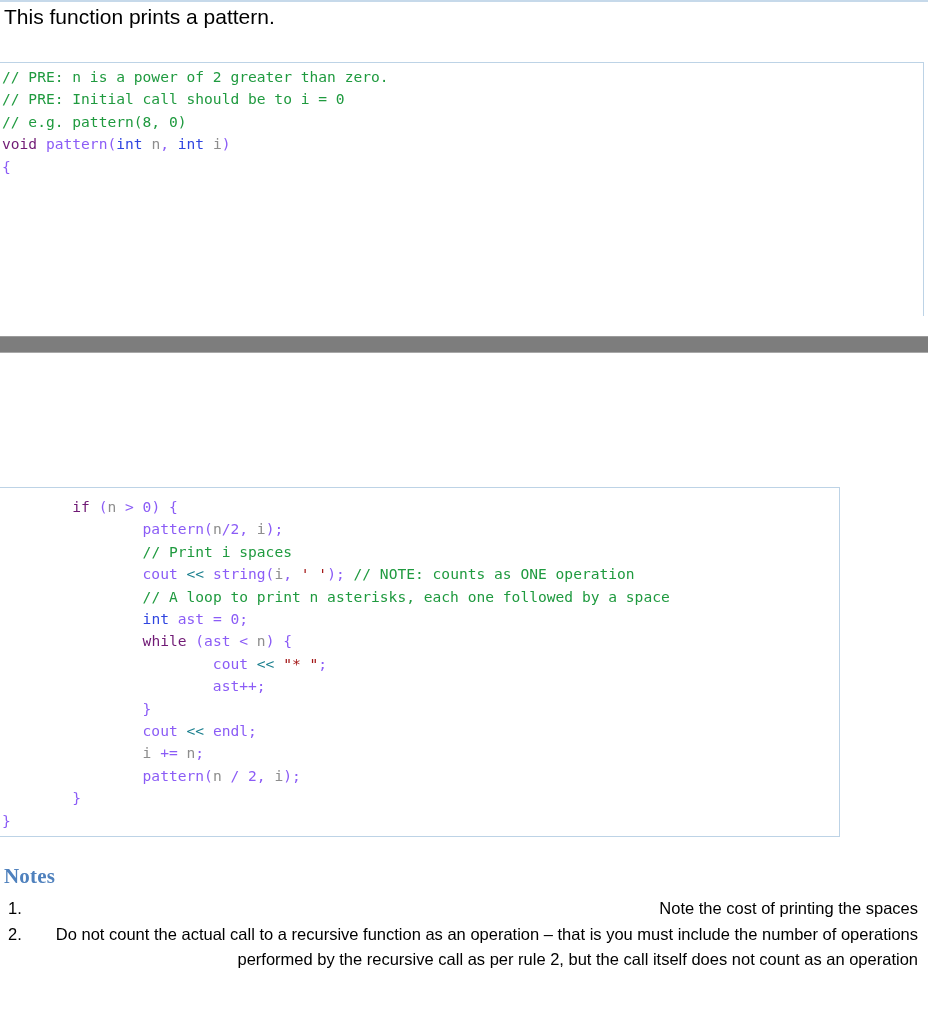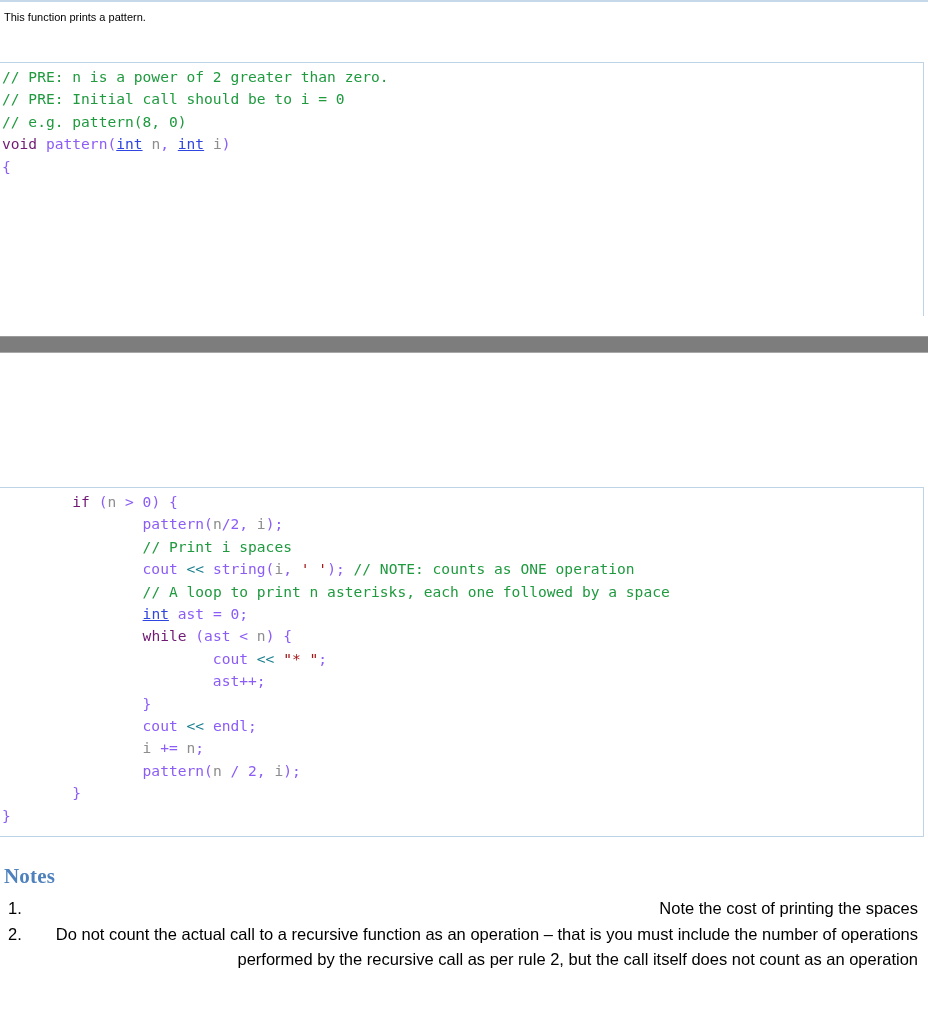--- a/index.html
+++ b/index.html
@@ -22,21 +22,21 @@
     left: 0; top: 0;
     width: 928px;
     height: 2px;
     background: #c6d9ea;
   }
 
   .intro {
     position: absolute;
     left: 4px;
     top: 6px;
-    font-size: 11px;
+    font-size: 21px;
     line-height: 22px;
     color: #000;
     white-space: nowrap;
   }
 
   
   .code-box {
     position: absolute;
     box-sizing: border-box;
     background: #ffffff;
@@ -52,33 +52,33 @@
     width: 924px;
     height: 254px;
     border-top: 1.5px solid #bdd3e6;
     border-right: 1.5px solid #bdd3e6;
     border-left: none;
     padding: 3px 0 0 2px;
   }
   #code-block-2 {
     left: 0px;
     top: 487px;
-    width: 924px;
+    width: 840px;
     height: 350px;
     border-top: 1.5px solid #bdd3e6;
     border-right: 1.5px solid #bdd3e6;
     border-bottom: 1.5px solid #bdd3e6;
     border-left: none;
-    padding: 3px 0 0 2px;
+    padding: 8px 0 0 2px;
   }
 
   
   .c-comment { color: #1f9a3f; }
   .c-keyword { color: #701a75; }
-  .c-type    { color: #2f45e0; text-decoration: underline; }
+  .c-type    { color: #2f45e0; }
   .c-ident   { color: #8d8d8d; }
   .c-func    { color: #8b5cf6; }
   .c-string  { color: #a31515; }
   .c-op      { color: #1a7f8e; }
   .c-plain   { color: #8b5cf6; }
 
   
   .gray-bar {
     position: absolute;
     left: 0;

